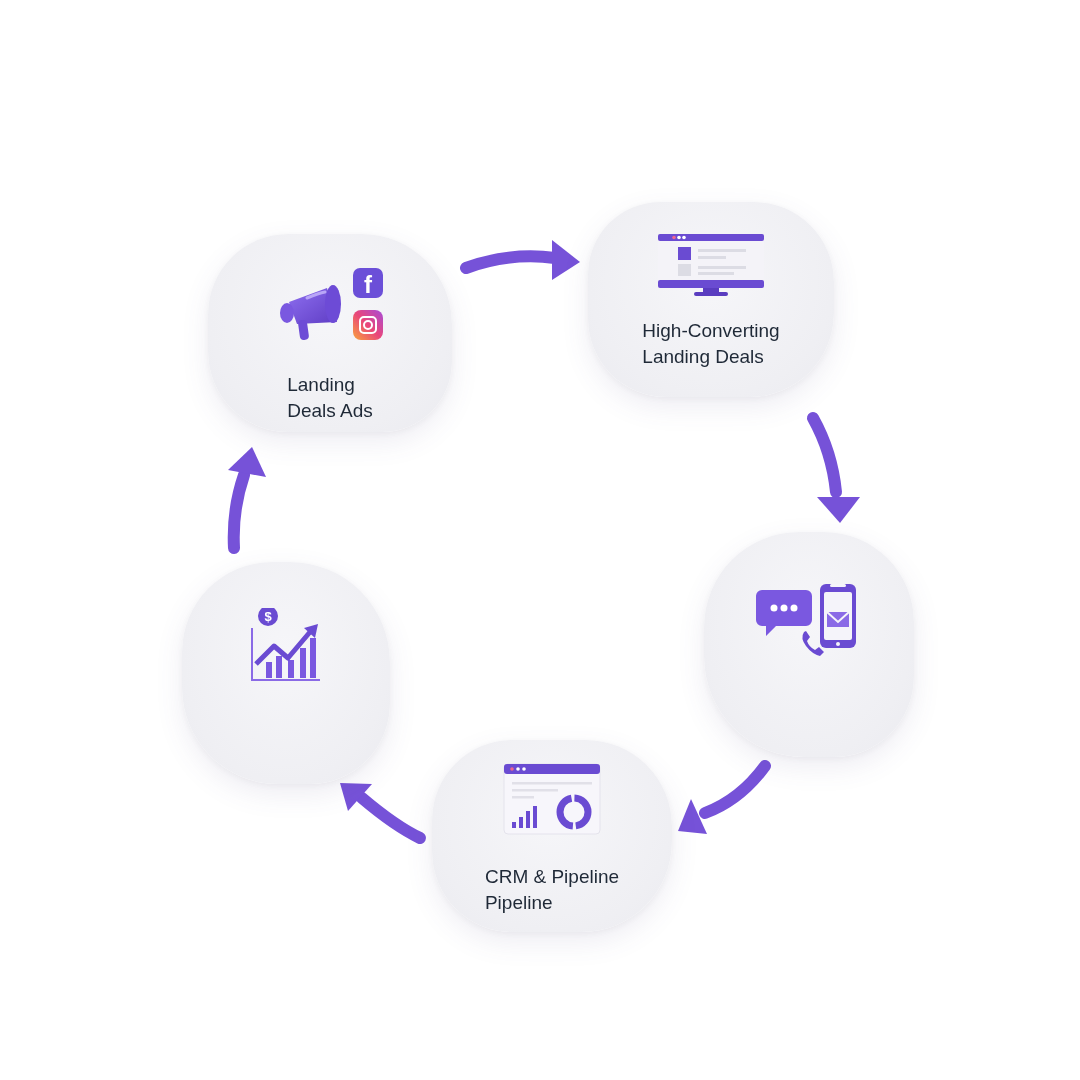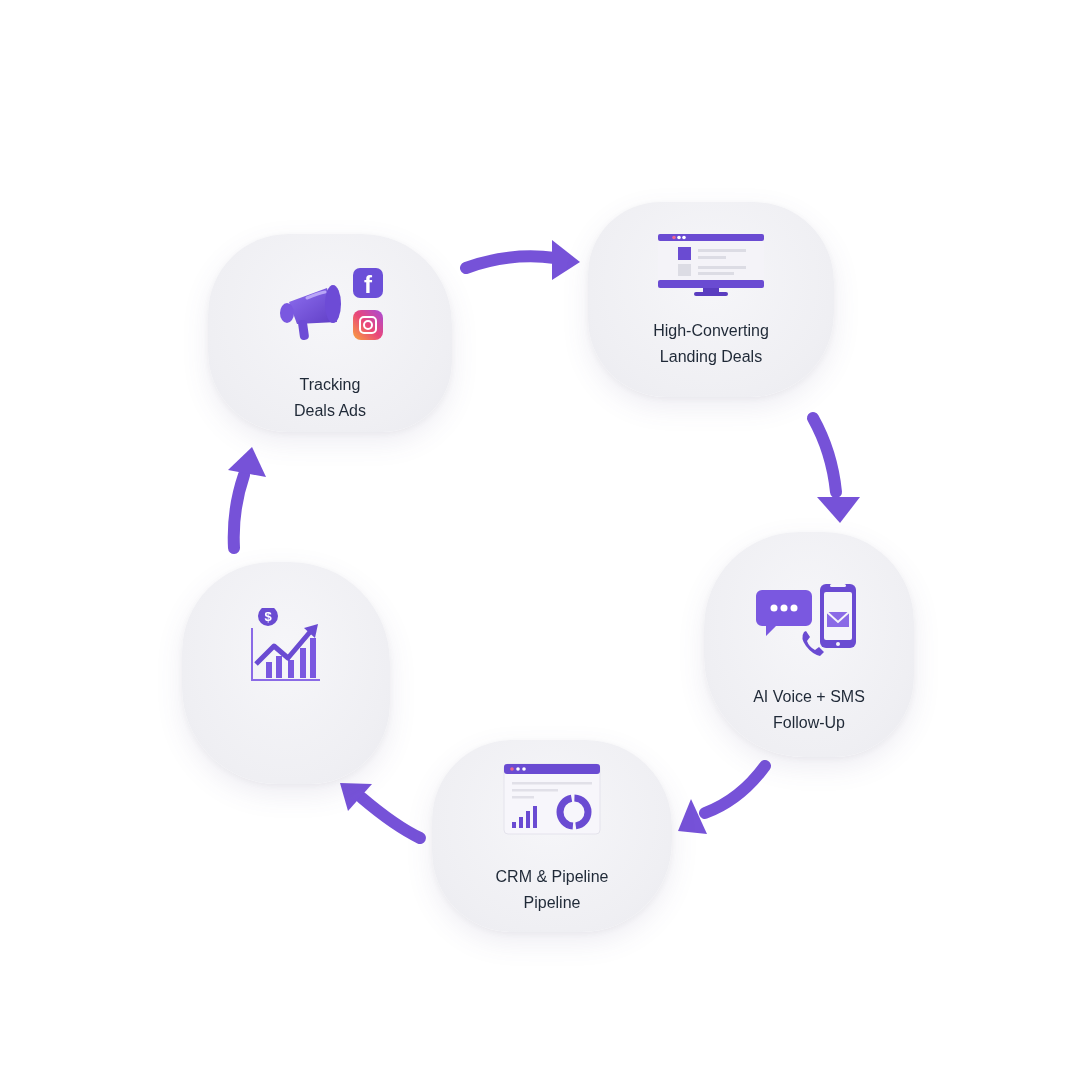--- a/index.html
+++ b/index.html
@@ -8,21 +8,21 @@
     font-family: "Liberation Sans", "DejaVu Sans", sans-serif;
   }
   .card {
     position: absolute;
     background: radial-gradient(ellipse at 50% 40%, #f6f6f9 0%, #efeff3 70%, #ebebf0 100%);
     box-shadow: 0 10px 28px rgba(90, 80, 140, 0.10), 0 2px 6px rgba(0,0,0,0.04);
     display: flex; flex-direction: column; align-items: center; justify-content: flex-start;
     box-sizing: border-box;
   }
   .card .label {
-    color: #1f2937; font-size: 16px; line-height: 26px; text-align: center;
+    color: #1f2937; font-size: 19px; line-height: 26px; text-align: left;
   }
   .icon { position: relative; }
   #card-ads { left: 208px; top: 234px; width: 244px; height: 198px; border-radius: 80px 90px 70px 80px; padding-top: 34px; }
   #card-landing { left: 588px; top: 202px; width: 246px; height: 195px; border-radius: 72px 80px 84px 78px; padding-top: 30px; }
   #card-voice { left: 704px; top: 532px; width: 210px; height: 225px; border-radius: 95px 90px 80px 100px; padding-top: 50px; }
   #card-crm { left: 432px; top: 740px; width: 240px; height: 192px; border-radius: 80px 86px 90px 80px; padding-top: 22px; }
   #card-deals { left: 182px; top: 562px; width: 208px; height: 222px; border-radius: 90px 100px 80px 96px; padding-top: 46px; }
   .arrow { position: absolute; overflow: visible; }
 </style>
 </head>
@@ -64,21 +64,21 @@
       <ellipse cx="12" cy="45" rx="7" ry="10" fill="#7a58e0"></ellipse>
       <path d="M32 30 Q44 25 50 24" stroke="#b9a6f7" stroke-width="3" fill="none" stroke-linecap="round"></path>
     </svg>
     <div style="position:absolute;left:78px;top:0;width:30px;height:30px;border-radius:7px;background:#6b4fd8;color:#fff;font-weight:bold;font-size:24px;line-height:34px;text-align:center;font-family:'Liberation Sans',sans-serif;">f</div>
     <div style="position:absolute;left:78px;top:42px;width:30px;height:30px;border-radius:8px;background:linear-gradient(45deg,#f9a33b,#e9467a,#a74bd9);">
       <div style="position:absolute;left:6px;top:6px;width:14px;height:14px;border:2.5px solid #fff;border-radius:5px;"></div>
       <div style="position:absolute;left:10px;top:10px;width:6px;height:6px;border:2.5px solid #fff;border-radius:50%;"></div>
     </div>
   </div>
   <div class="label" style="margin-top:14px">
-    <div>Tracking</div>
+    <div>Landing</div>
     <div>Deals Ads</div>
   </div>
 </div>
 
 <div class="card" id="card-landing">
   <div class="icon" style="width:110px;height:66px;">
     <svg width="110" height="66" viewBox="0 0 110 66">
       <rect x="2" y="2" width="106" height="54" rx="3" fill="#f4f3f8" stroke="#6a4bd2" stroke-width="0"></rect>
       <rect x="2" y="2" width="106" height="7" rx="2" fill="#6a4bd2"></rect>
       <circle cx="18" cy="5.5" r="1.8" fill="#f0668d"></circle>
@@ -110,24 +110,20 @@
         <circle cx="40" cy="26" r="3.5" fill="#fff"></circle>
       <rect x="66" y="2" width="36" height="64" rx="6" fill="#6a4bd2"></rect>
       <rect x="70" y="10" width="28" height="48" rx="2" fill="#f5f4fa"></rect>
       <rect x="76" y="2" width="16" height="3" rx="1.5" fill="#f5f4fa"></rect>
       <circle cx="84" cy="62" r="2" fill="#f5f4fa"></circle>
       <rect x="73" y="30" width="22" height="15" fill="#8a6ae6"></rect>
       <path d="M73 30 L84 40 L95 30" stroke="#f5f4fa" stroke-width="2" fill="none"></path>
       <path d="M50 50 q-4 6 2 14 q6 8 14 10 l4 -4 l-5 -5 l-4 3 q-6 -3 -8 -9 l3 -4 l-4 -6 z" fill="#6a4bd2"></path>
     </svg>
   </div>
-  <div class="label" style="margin-top:22px">
-    <div>AI Voice + SMS</div>
-    <div>Follow-Up</div>
-  </div>
 </div>
 
 <div class="card" id="card-crm">
   <div class="icon" style="width:100px;height:76px;">
     <svg width="100" height="76" viewBox="0 0 100 76">
       <rect x="2" y="2" width="96" height="70" rx="4" fill="#f7f6fb" stroke="#e4e3ec" stroke-width="1"></rect>
       <rect x="2" y="2" width="96" height="10" rx="3" fill="#6a4bd2"></rect>
       <circle cx="10" cy="7" r="1.8" fill="#f0668d"></circle>
         <circle cx="16" cy="7" r="1.8" fill="#fff"></circle>
         <circle cx="22" cy="7" r="1.8" fill="#fff"></circle>

